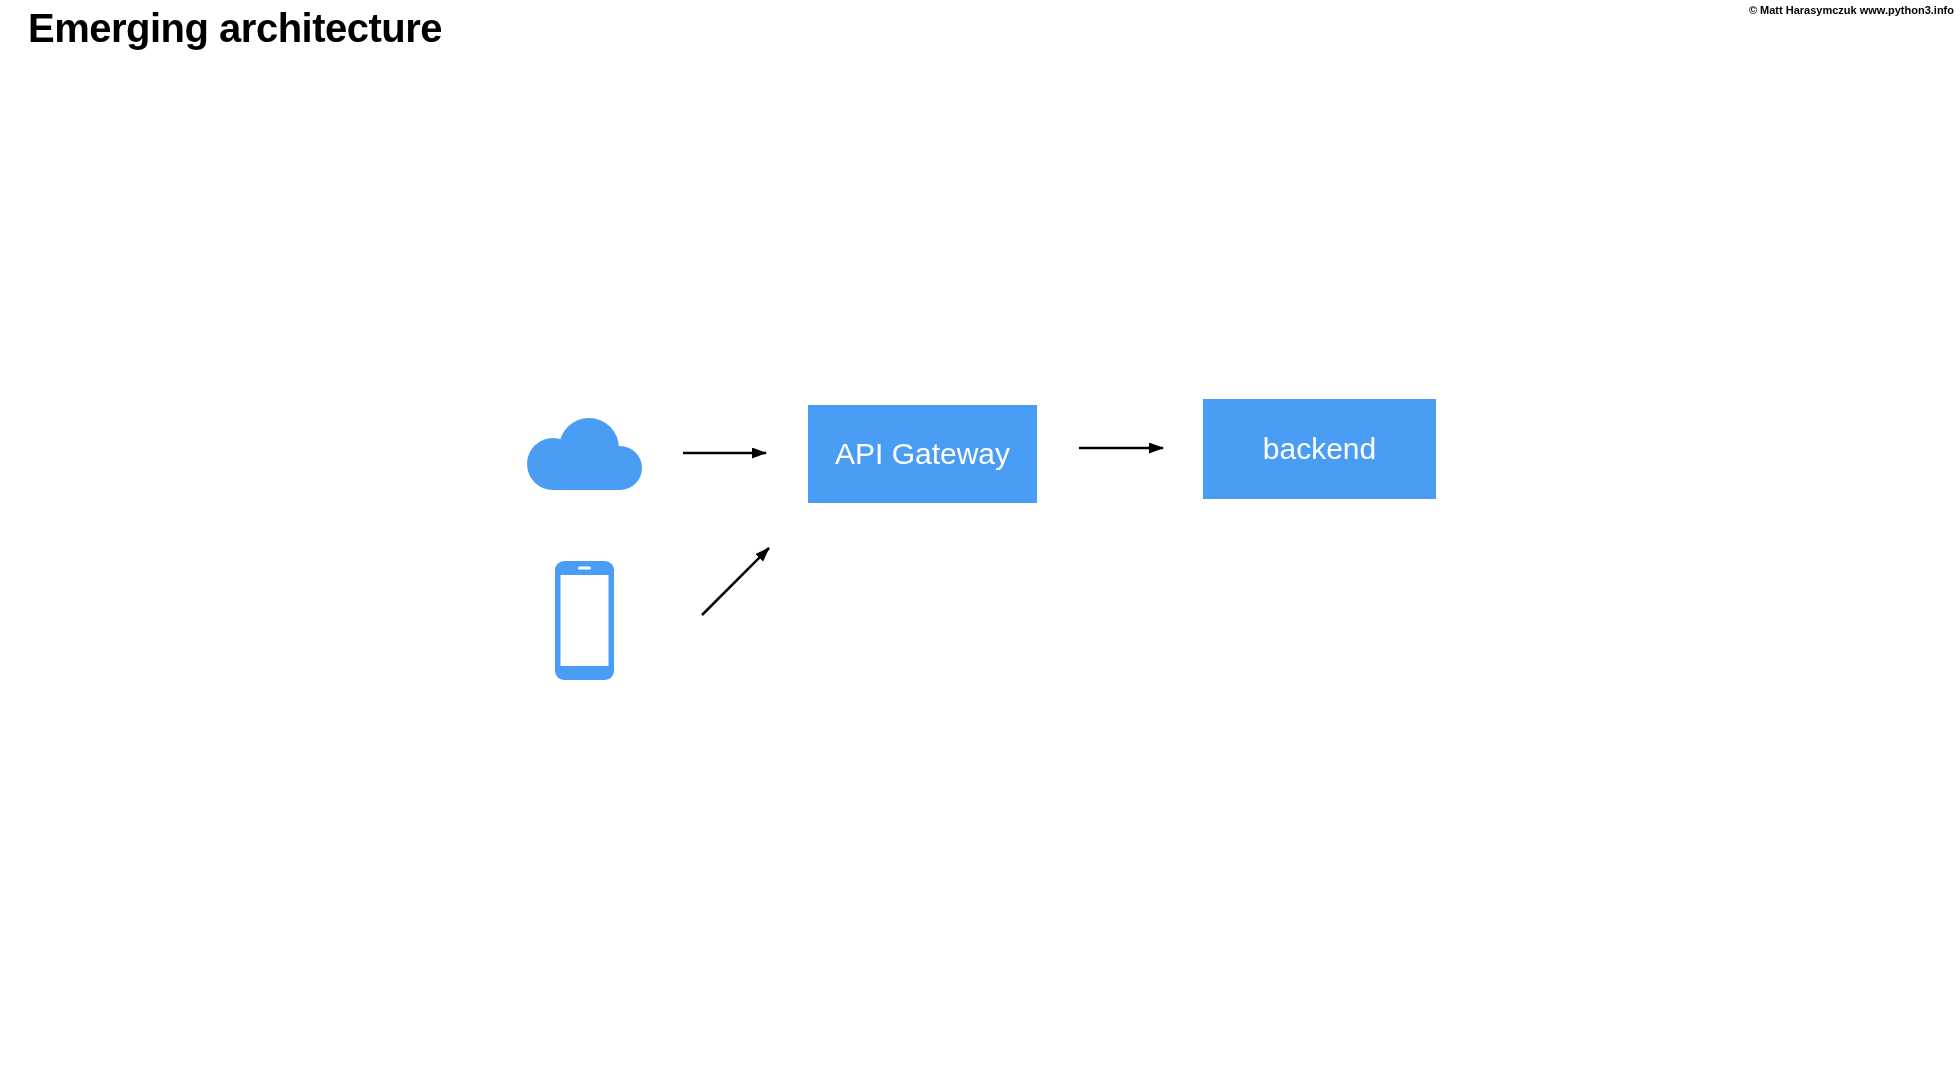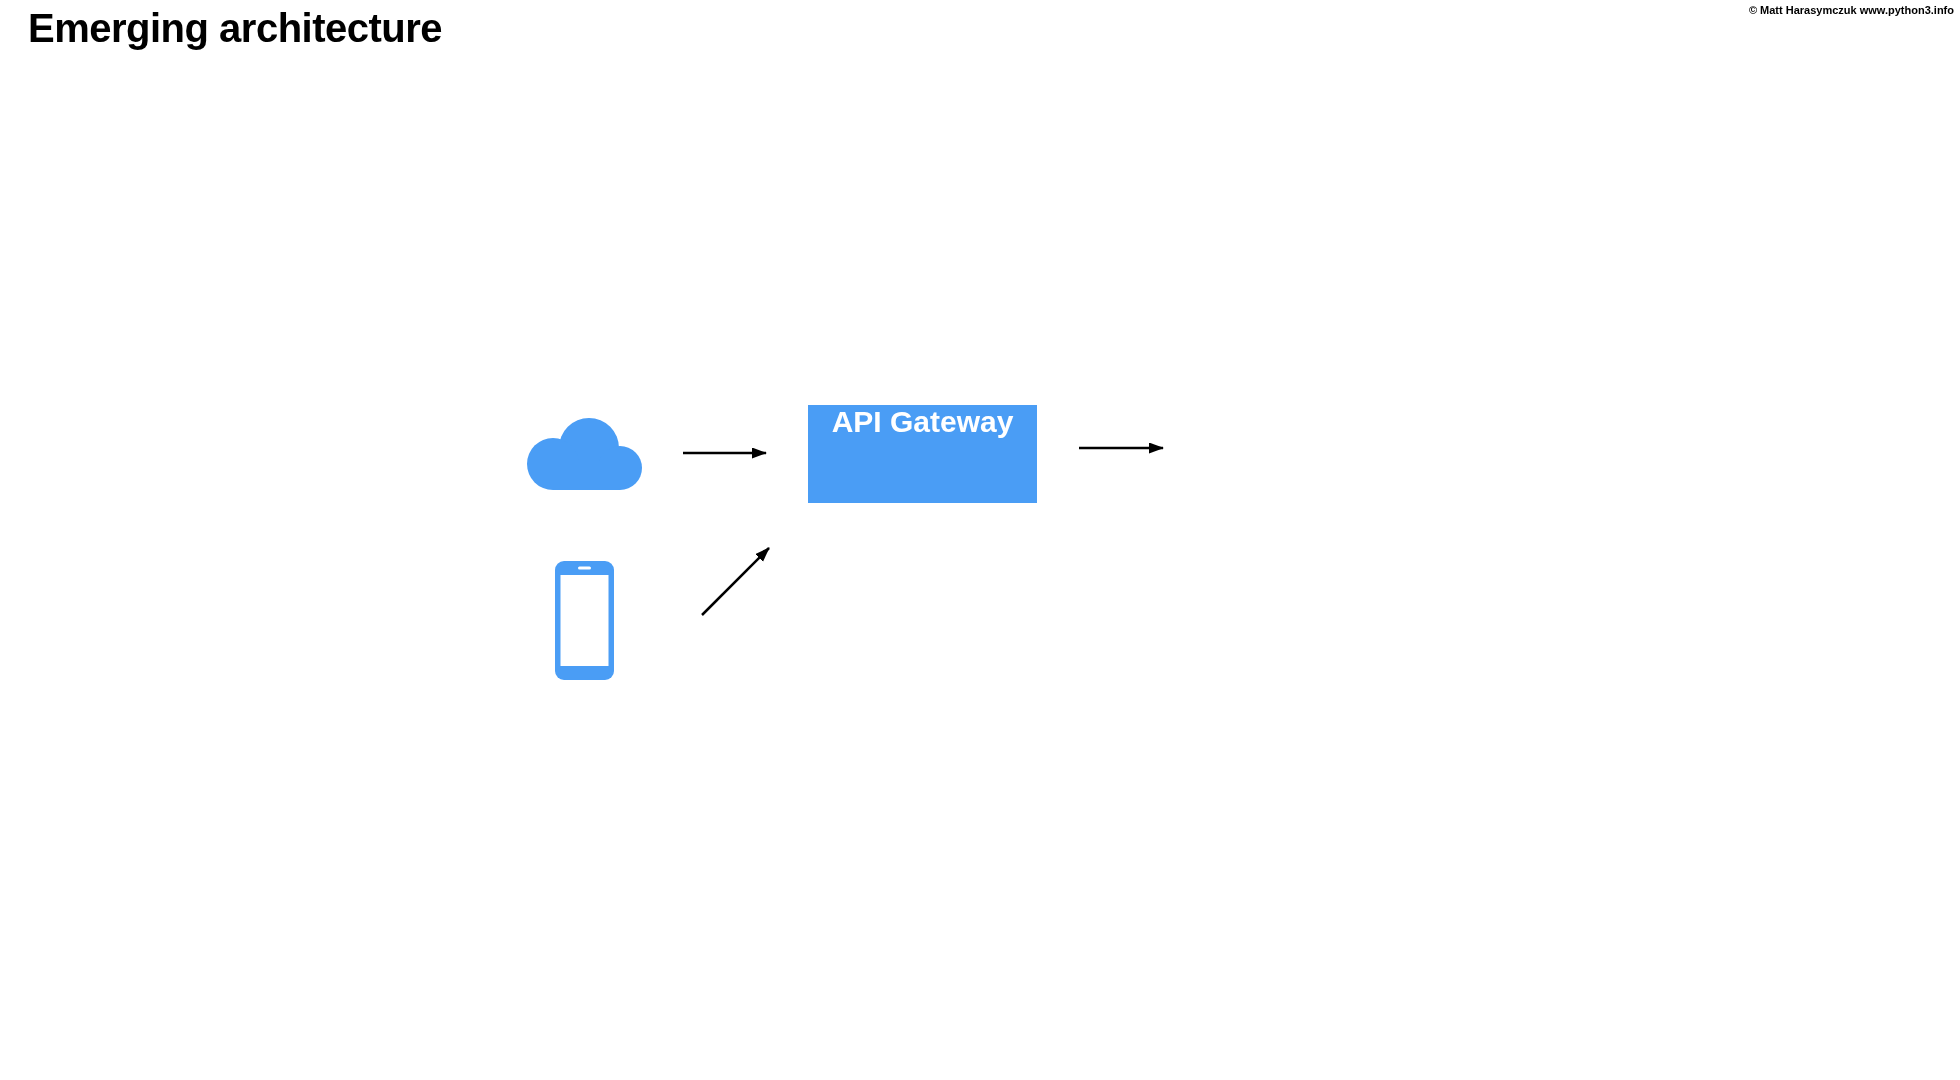--- a/index.html
+++ b/index.html
@@ -36,25 +36,25 @@
     right: 6px;
     top: 4px;
     font-size: 11px;
     font-weight: 700;
     color: var(--title-text);
     white-space: nowrap;
   }
   .node-box {
     position: absolute;
     display: flex;
-    align-items: flex-start;
+    align-items: center;
     justify-content: center;
     background: var(--accent);
     color: var(--node-text);
-    font-weight: 700;
+    font-weight: 400;
     font-size: 30px;
     white-space: nowrap;
   }
   .node-box.api-gateway { left: 808px; top: 405px; width: 229px; height: 98px; }
   .node-box.backend     { left: 1203px; top: 399px; width: 233px; height: 100px; }
   .icon-node { position: absolute; line-height: 0; }
   .icon-node.cloud { left: 527px; top: 418px; }
   .icon-node.phone { left: 555px; top: 561px; }
   .edges-layer {
     position: absolute;
@@ -93,20 +93,23 @@
         <rect class="fill-white" x="5.5" y="14" width="48" height="91"></rect>
         <rect class="fill-white" x="23" y="5.5" width="13" height="3" rx="1.5"></rect>
       </svg>
     </span>
   </div>
 
   <div class="node-box api-gateway">
     <span>API Gateway</span>
   </div>
 
+  <div class="node-box backend">
+    <span>backend</span>
+  </div>
 
   <svg class="edges-layer" viewBox="0 0 1960 1080">
     <defs>
       <marker id="arrowhead" markerUnits="userSpaceOnUse" markerWidth="16" markerHeight="12" refX="14" refY="5.5" orient="auto">
         <path d="M0,0 L15,5.5 L0,11 Z" fill="var(--arrow)"></path>
       </marker>
     </defs>
     <line class="edge-line" x1="683" y1="453" x2="766" y2="453" marker-end="url(#arrowhead)"></line>
     <line class="edge-line" x1="702" y1="615" x2="769" y2="548" marker-end="url(#arrowhead)"></line>
     <line class="edge-line" x1="1079" y1="448" x2="1163" y2="448" marker-end="url(#arrowhead)"></line>

